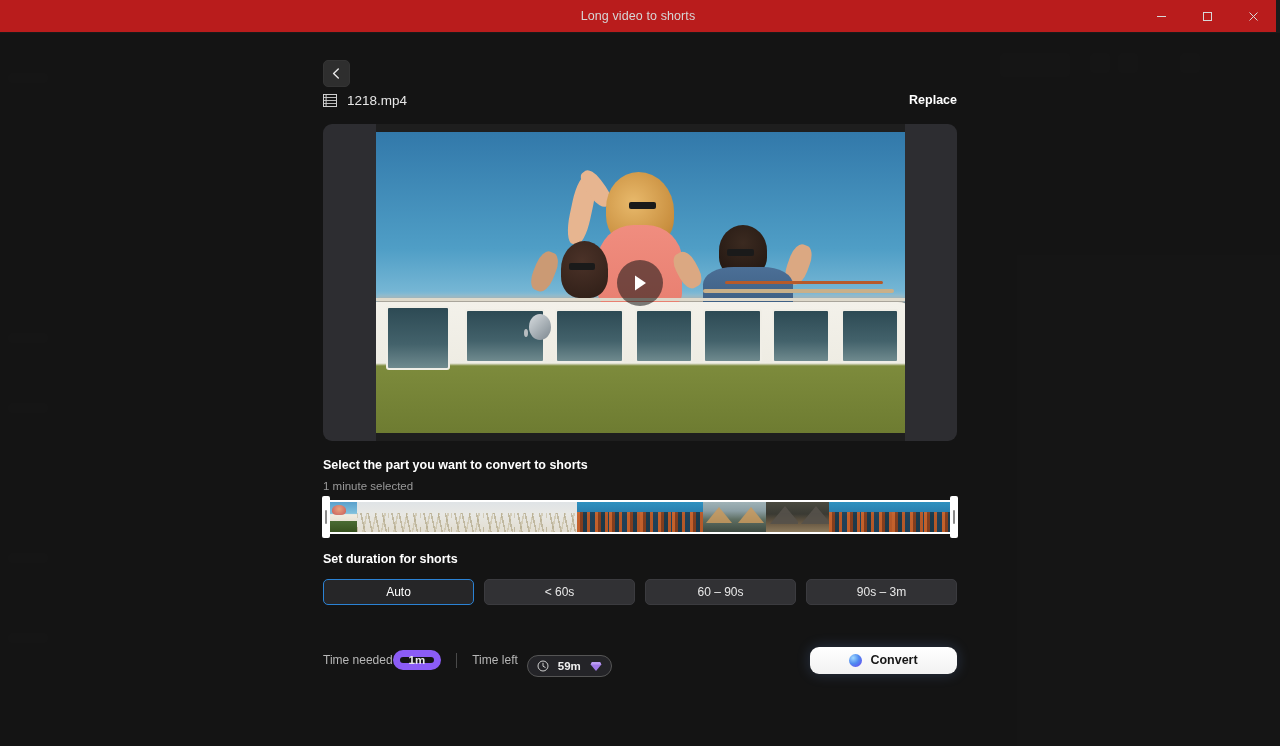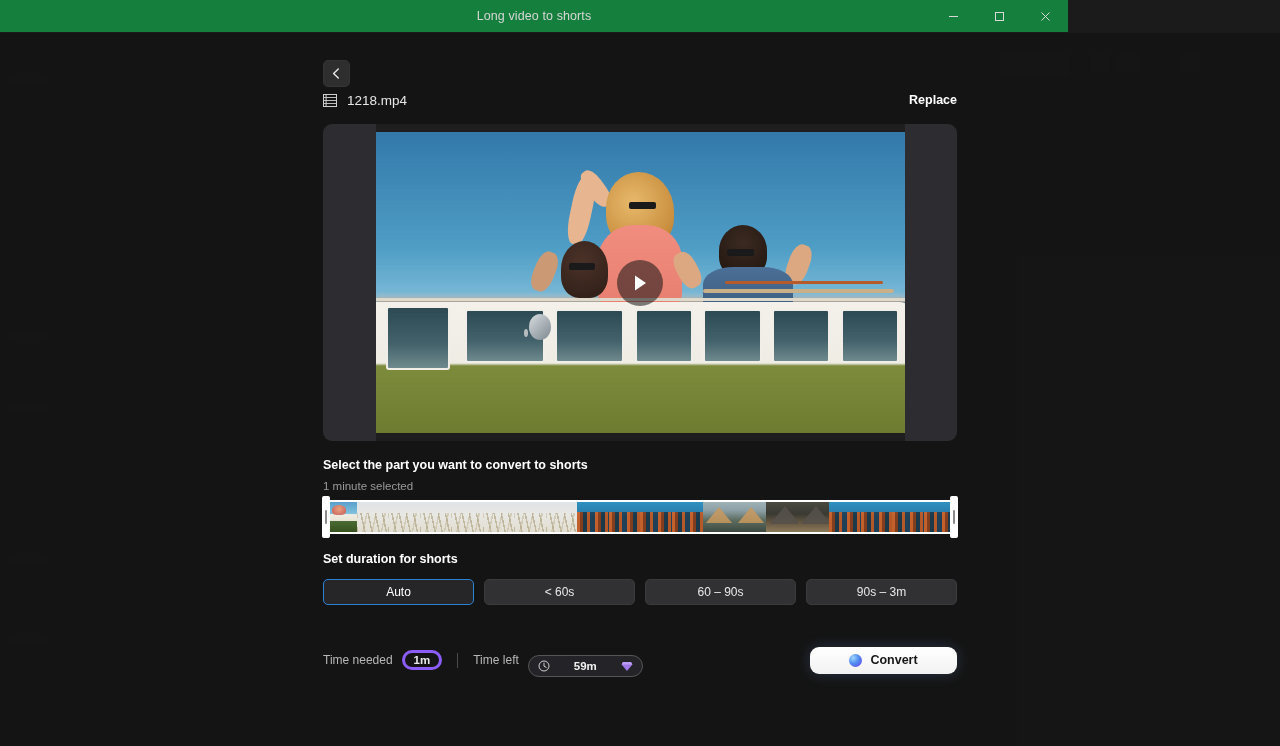--- a/index.html
+++ b/index.html
@@ -5,22 +5,22 @@
   * { margin:0; padding:0; box-sizing:border-box; }
   html, body {
     width:1280px; height:746px;
     background:#1b1b1b;
     font-family:"Liberation Sans", sans-serif;
     overflow:hidden;
   }
 
   
   #titlebar{
-    position:absolute; top:0; left:0; width:1068px; height:33px;
-    background:#15803d;
+    position:absolute; top:0; left:0; width:1276px; height:33px;
+    background:#b91c1c;
     display:flex; align-items:center;
     border-bottom:1px solid #1a1a1a;
   }
   #titlebar-title{
     position:absolute; left:0; right:0; text-align:center;
     font-size:12.5px; color:#d6d6d6; letter-spacing:.1px;
     pointer-events:none;
   }
   .wbtn{
     width:46px; height:33px; display:flex; align-items:center; justify-content:center;
@@ -273,32 +273,32 @@
     background:#262628; border:1px solid #2b82d4;
     color:#ffffff;
   }
 
   
   #footer{
     margin-top:40px; height:30px; display:flex; align-items:center; width:634px;
   }
   #time-needed-label{ font-size:12px; color:#b7b7b7; }
   #time-needed-pill{
-    margin-left:9px; height:20px; padding:0 9px; border-radius:10px;
-    border:3px solid #8b5cf6; color:#e9e9e9; font-size:11.5px; font-weight:bold;
+    margin-left:0; height:20px; padding:0 9px; border-radius:10px;
+    border:7px solid #8b5cf6; color:#e9e9e9; font-size:11.5px; font-weight:bold;
     display:flex; align-items:center;
   }
   #footer-divider{
     width:1px; height:15px; background:#4a4a4a; margin:0 15px;
   }
   #time-left-label{ font-size:12px; color:#b7b7b7; }
   #time-left-pill{
     margin-left:9px; height:22px; padding:0 9px; border-radius:11px;
     border:1px solid #555; background:#242428;
-    display:flex; align-items:center; gap:24px; cursor:pointer;margin-top:12px;
+    display:flex; align-items:center; gap:9px; cursor:pointer;margin-top:12px;
   }
   #time-left-value{ color:#f0f0f0; font-size:11.5px; font-weight:bold; }
   #convert-button{
     margin-left:auto; width:147px; height:27px; border-radius:9px;
     background:linear-gradient(180deg,#ffffff 0%,#f2f2f2 100%);
     display:flex; align-items:center; justify-content:center; gap:8px;
     cursor:pointer;
     box-shadow:0 0 14px rgba(120,170,255,.22);
   }
   #convert-orb{

